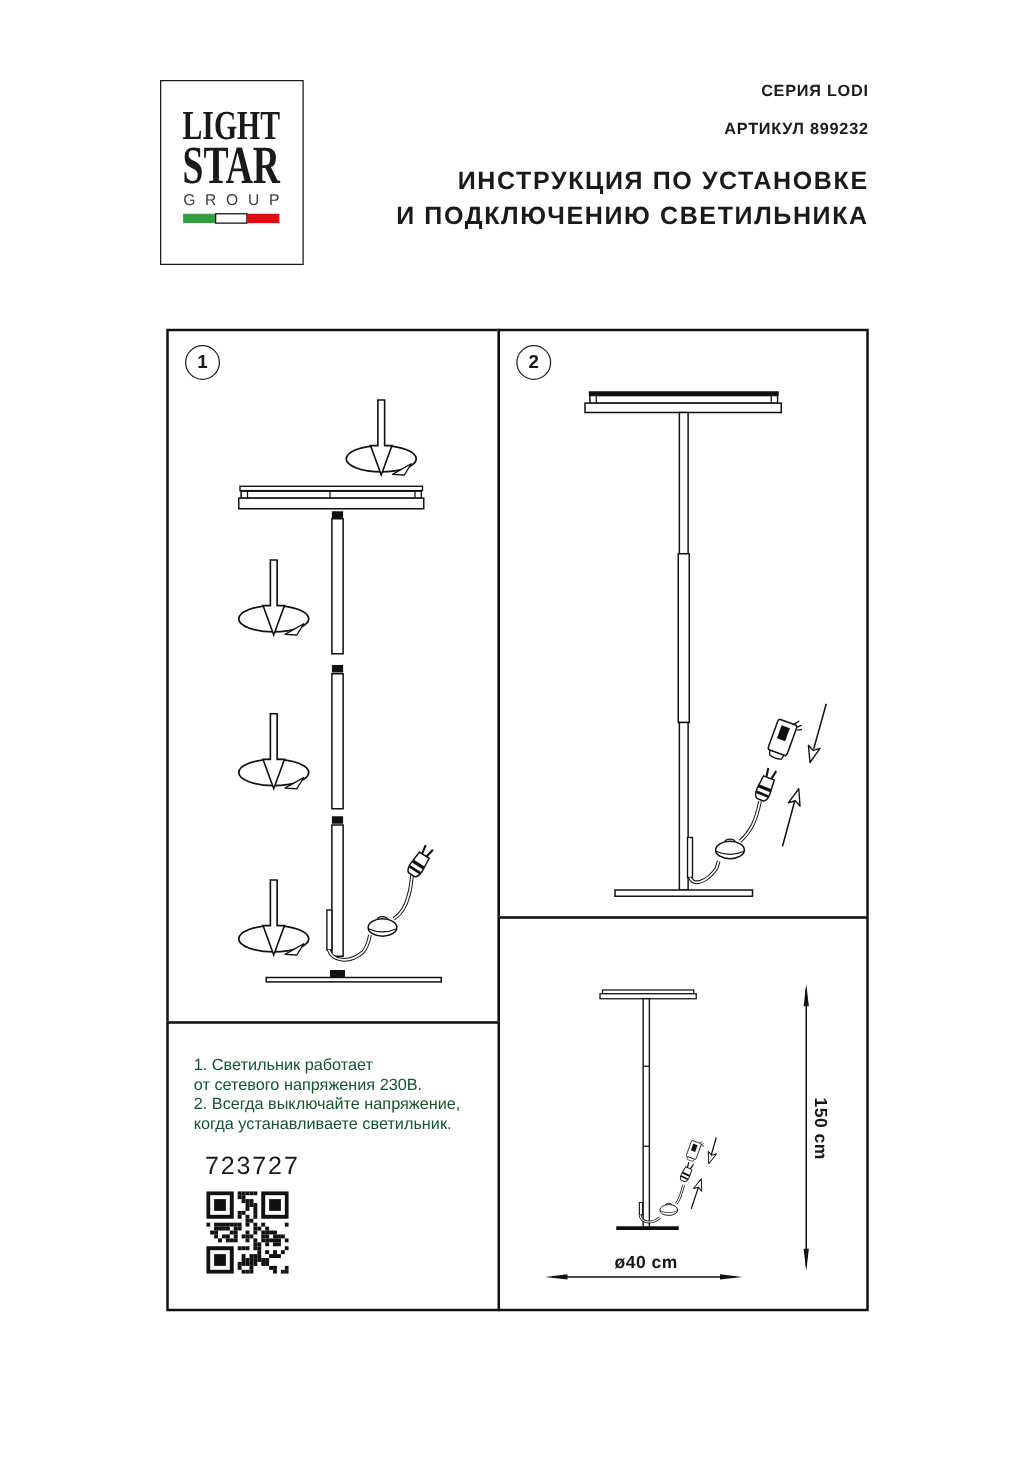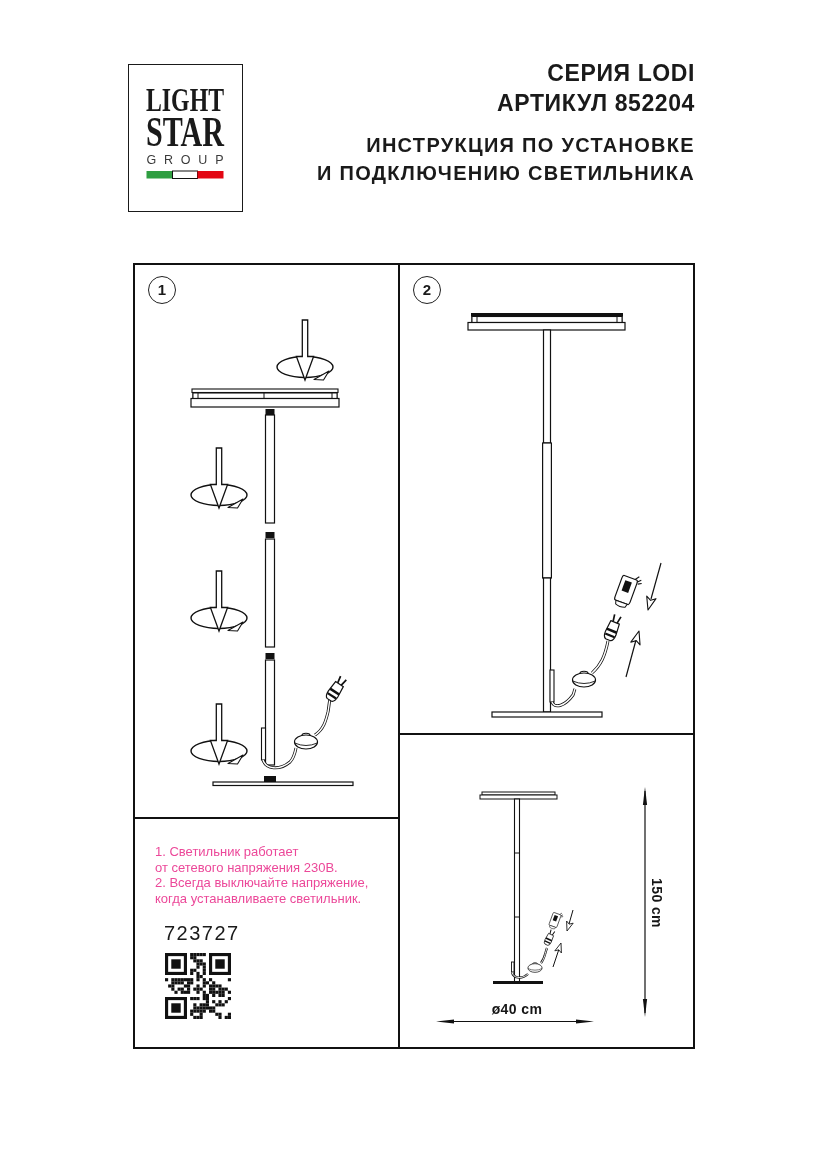--- a/index.html
+++ b/index.html
@@ -6,34 +6,34 @@
   .page{
     position:relative;width:826px;height:1169px;background:#ffffff;
     font-family:"Liberation Sans", sans-serif;color:#1a1a1a;overflow:hidden;
     margin:0 auto;
   }
   
   .logo{position:absolute;left:128px;top:64px;width:115px;height:148px;
     border:1.5px solid #1a1a1a;box-sizing:border-box;}
   
   .hdr{position:absolute;right:131px;top:58px;text-align:right;}
-  .hdr .series{font-size:23px;font-weight:bold;letter-spacing:.6px;line-height:30px;}
+  .hdr .series{font-size:13px;font-weight:bold;letter-spacing:.6px;line-height:30px;}
   .hdr .title{margin-top:13px;font-size:20px;font-weight:bold;letter-spacing:1.3px;line-height:28px;margin-left:36px;}
   
   .panel{position:absolute;border:2px solid #111;box-sizing:border-box;background:#fff;}
   #panel1{left:133px;top:263px;width:267px;height:556px;}
   #panel2{left:398px;top:263px;width:297px;height:472px;}
   #panel3{left:398px;top:733px;width:297px;height:316px;}
   #panel4{left:133px;top:817px;width:267px;height:232px;}
   .stepnum{position:absolute;left:13px;top:11px;width:28px;height:28px;border:1.4px solid #222;
     border-radius:50%;box-sizing:border-box;text-align:center;line-height:25px;
     font-size:15px;font-weight:bold;}
   .panel svg.diagram{position:absolute;left:-2px;top:-2px;}
   
-  .notes{position:absolute;left:20px;top:25px;font-size:13px;line-height:15.6px;color:#ec4899;}
+  .notes{position:absolute;left:20px;top:25px;font-size:13px;line-height:15.6px;color:#14532d;}
   .artnum{position:absolute;left:29px;top:103px;font-size:20px;font-weight:normal;letter-spacing:1.5px;}
   .qr{position:absolute;left:30px;top:134px;width:66px;height:66px;}
   
   .dim{position:absolute;font-size:14px;font-weight:600;color:#161616;letter-spacing:.4px;}
   .dim-h{left:227px;top:160px;width:60px;height:16px;text-align:center;transform:rotate(90deg);}
   .dim-d{left:77px;top:266px;width:80px;text-align:center;}
   
   .footer{position:absolute;left:0;right:0;top:1093px;text-align:center;
     font-size:19px;font-weight:bold;letter-spacing:.4px;}
   .hidden-defs{position:absolute;width:0;height:0;overflow:hidden;}
@@ -85,21 +85,21 @@
         <rect x="17.5" y="106" width="26" height="7.5" fill="#2f9e41"></rect>
         <rect x="43.5" y="106" width="25" height="7.5" fill="#ffffff" stroke="#111" stroke-width="1"></rect>
         <rect x="68.5" y="106" width="26" height="7.5" fill="#e30613"></rect>
       </g>
     </svg>
   </div>
 
   <div class="hdr">
     <div class="series">
       <div>СЕРИЯ LODI</div>
-      <div>АРТИКУЛ 852204</div>
+      <div>АРТИКУЛ 899232</div>
     </div>
     <div class="title">
       <div>ИНСТРУКЦИЯ ПО УСТАНОВКЕ</div>
       <div>И ПОДКЛЮЧЕНИЮ СВЕТИЛЬНИКА</div>
     </div>
   </div>
 
   <div class="panel" id="panel1">
     <div class="stepnum">1</div>
     <svg class="diagram" width="267" height="556" viewBox="0 0 267 556">

